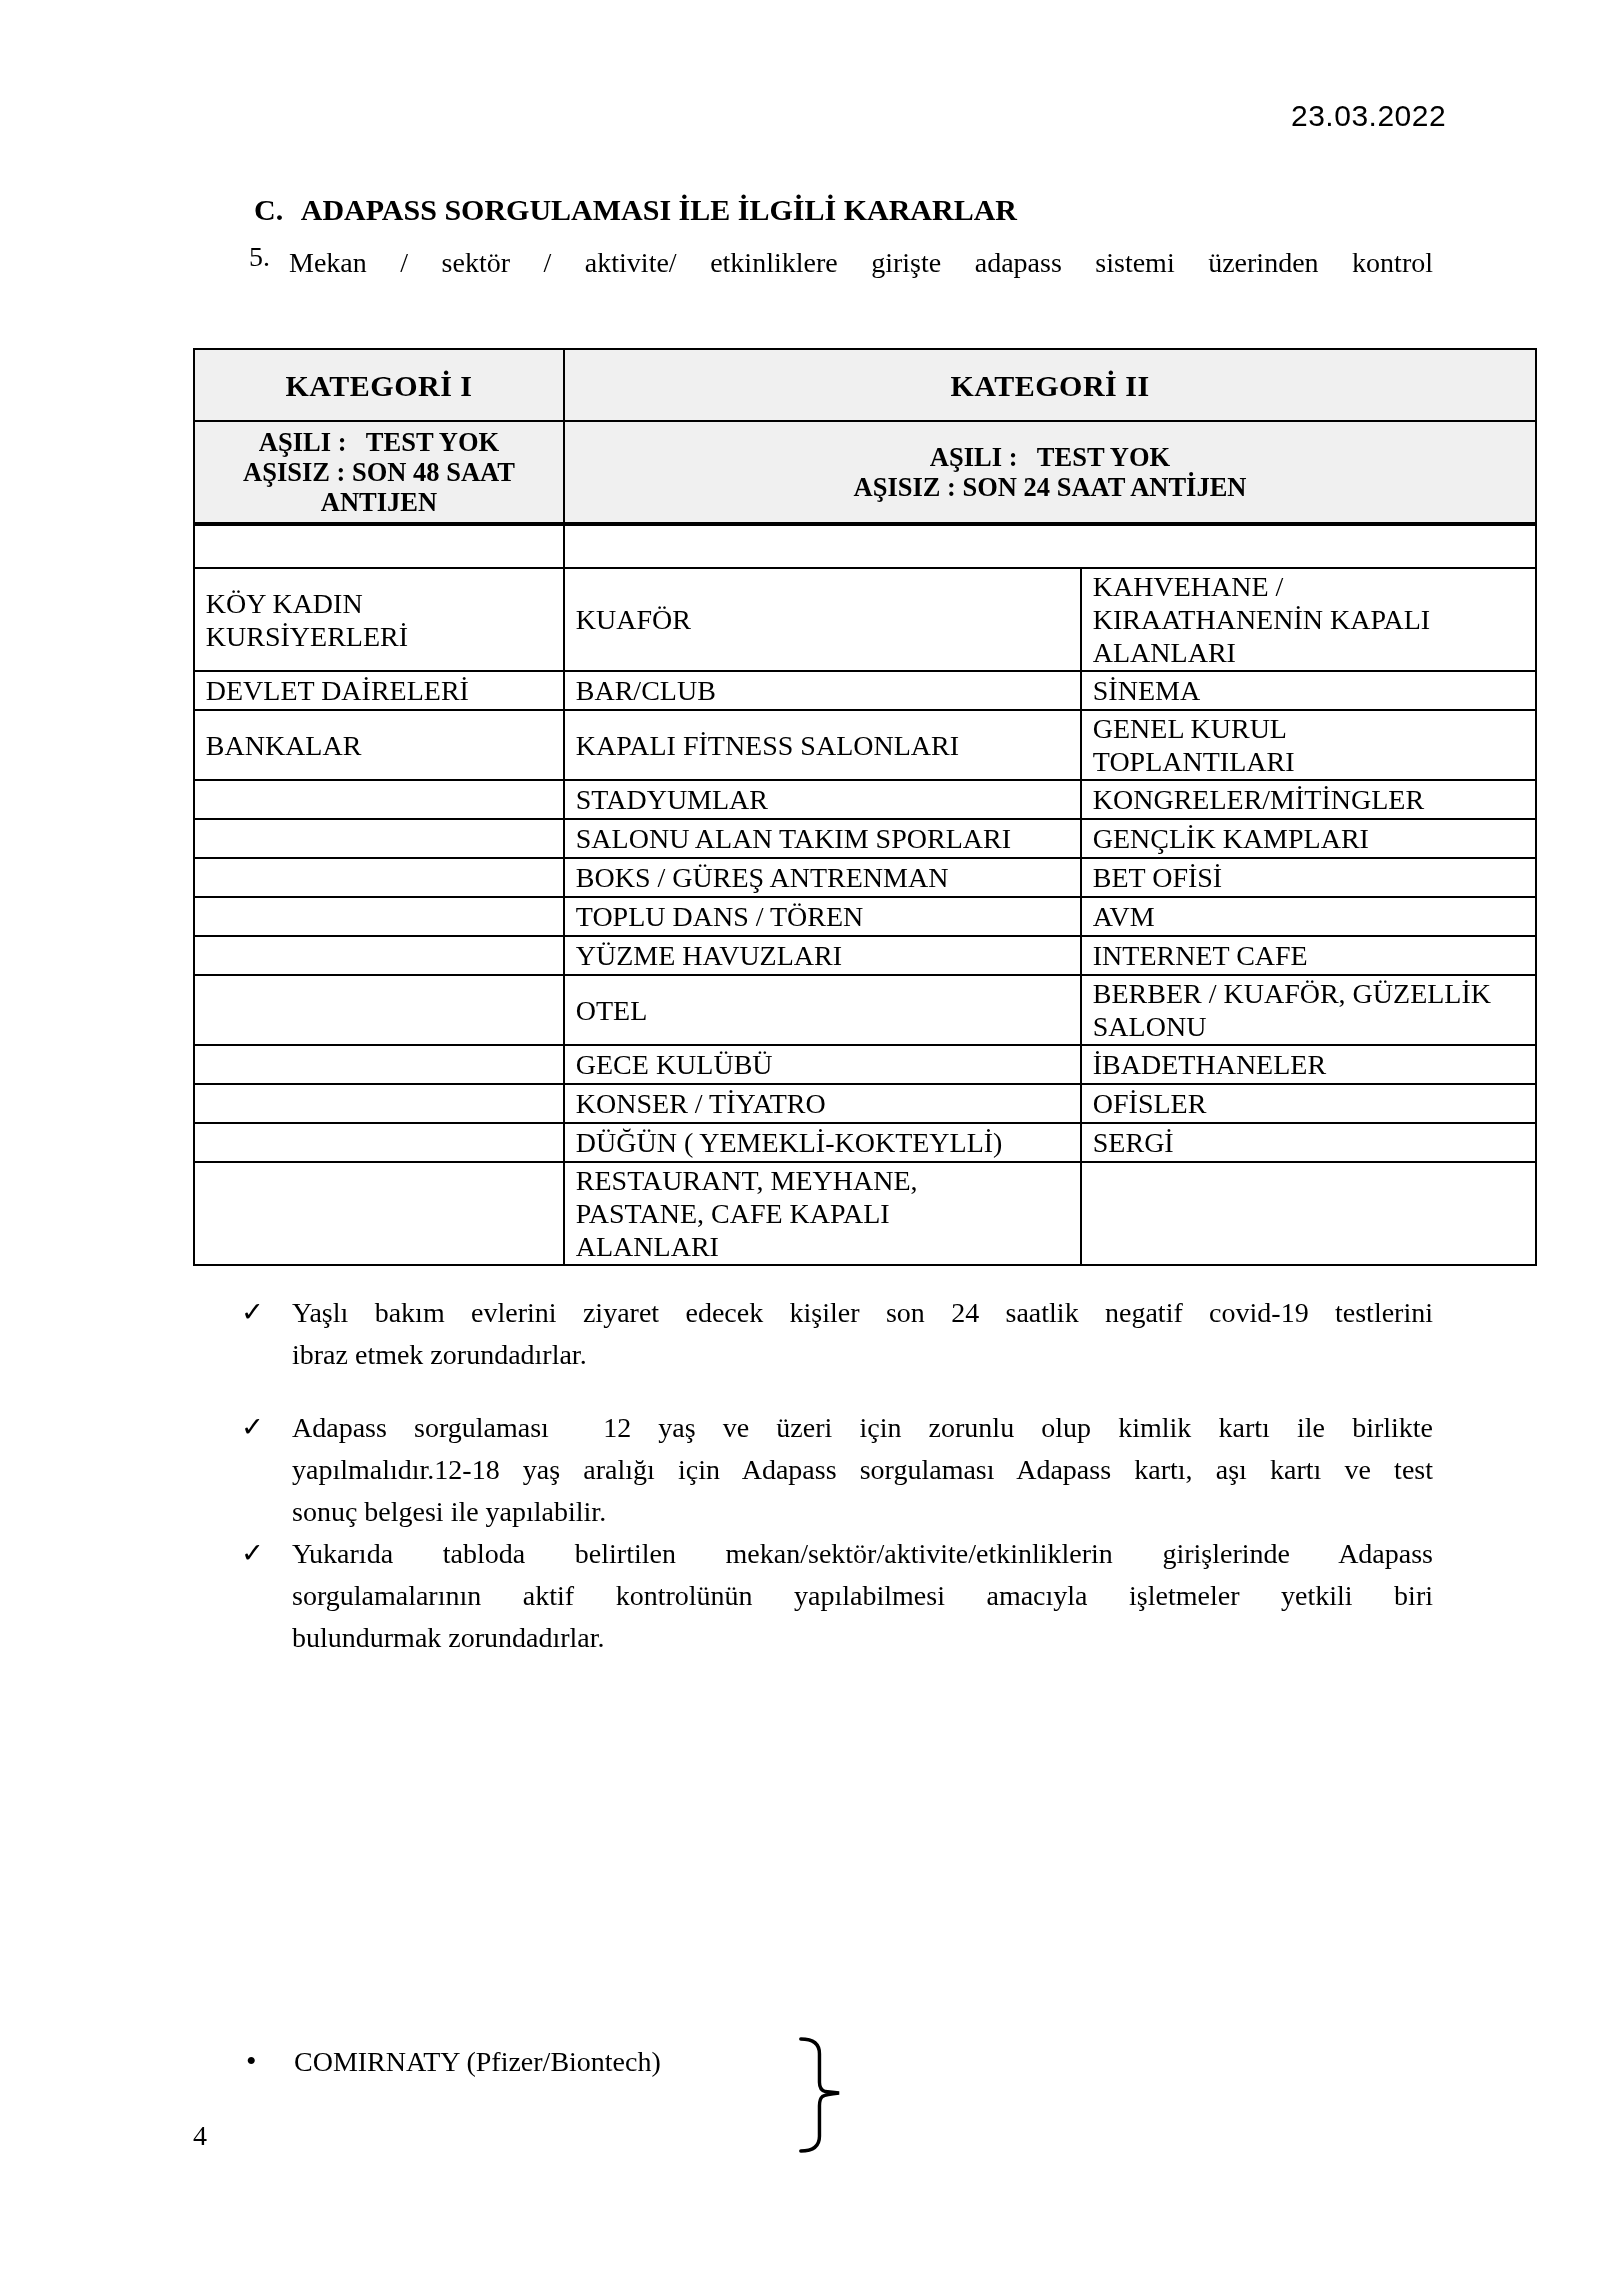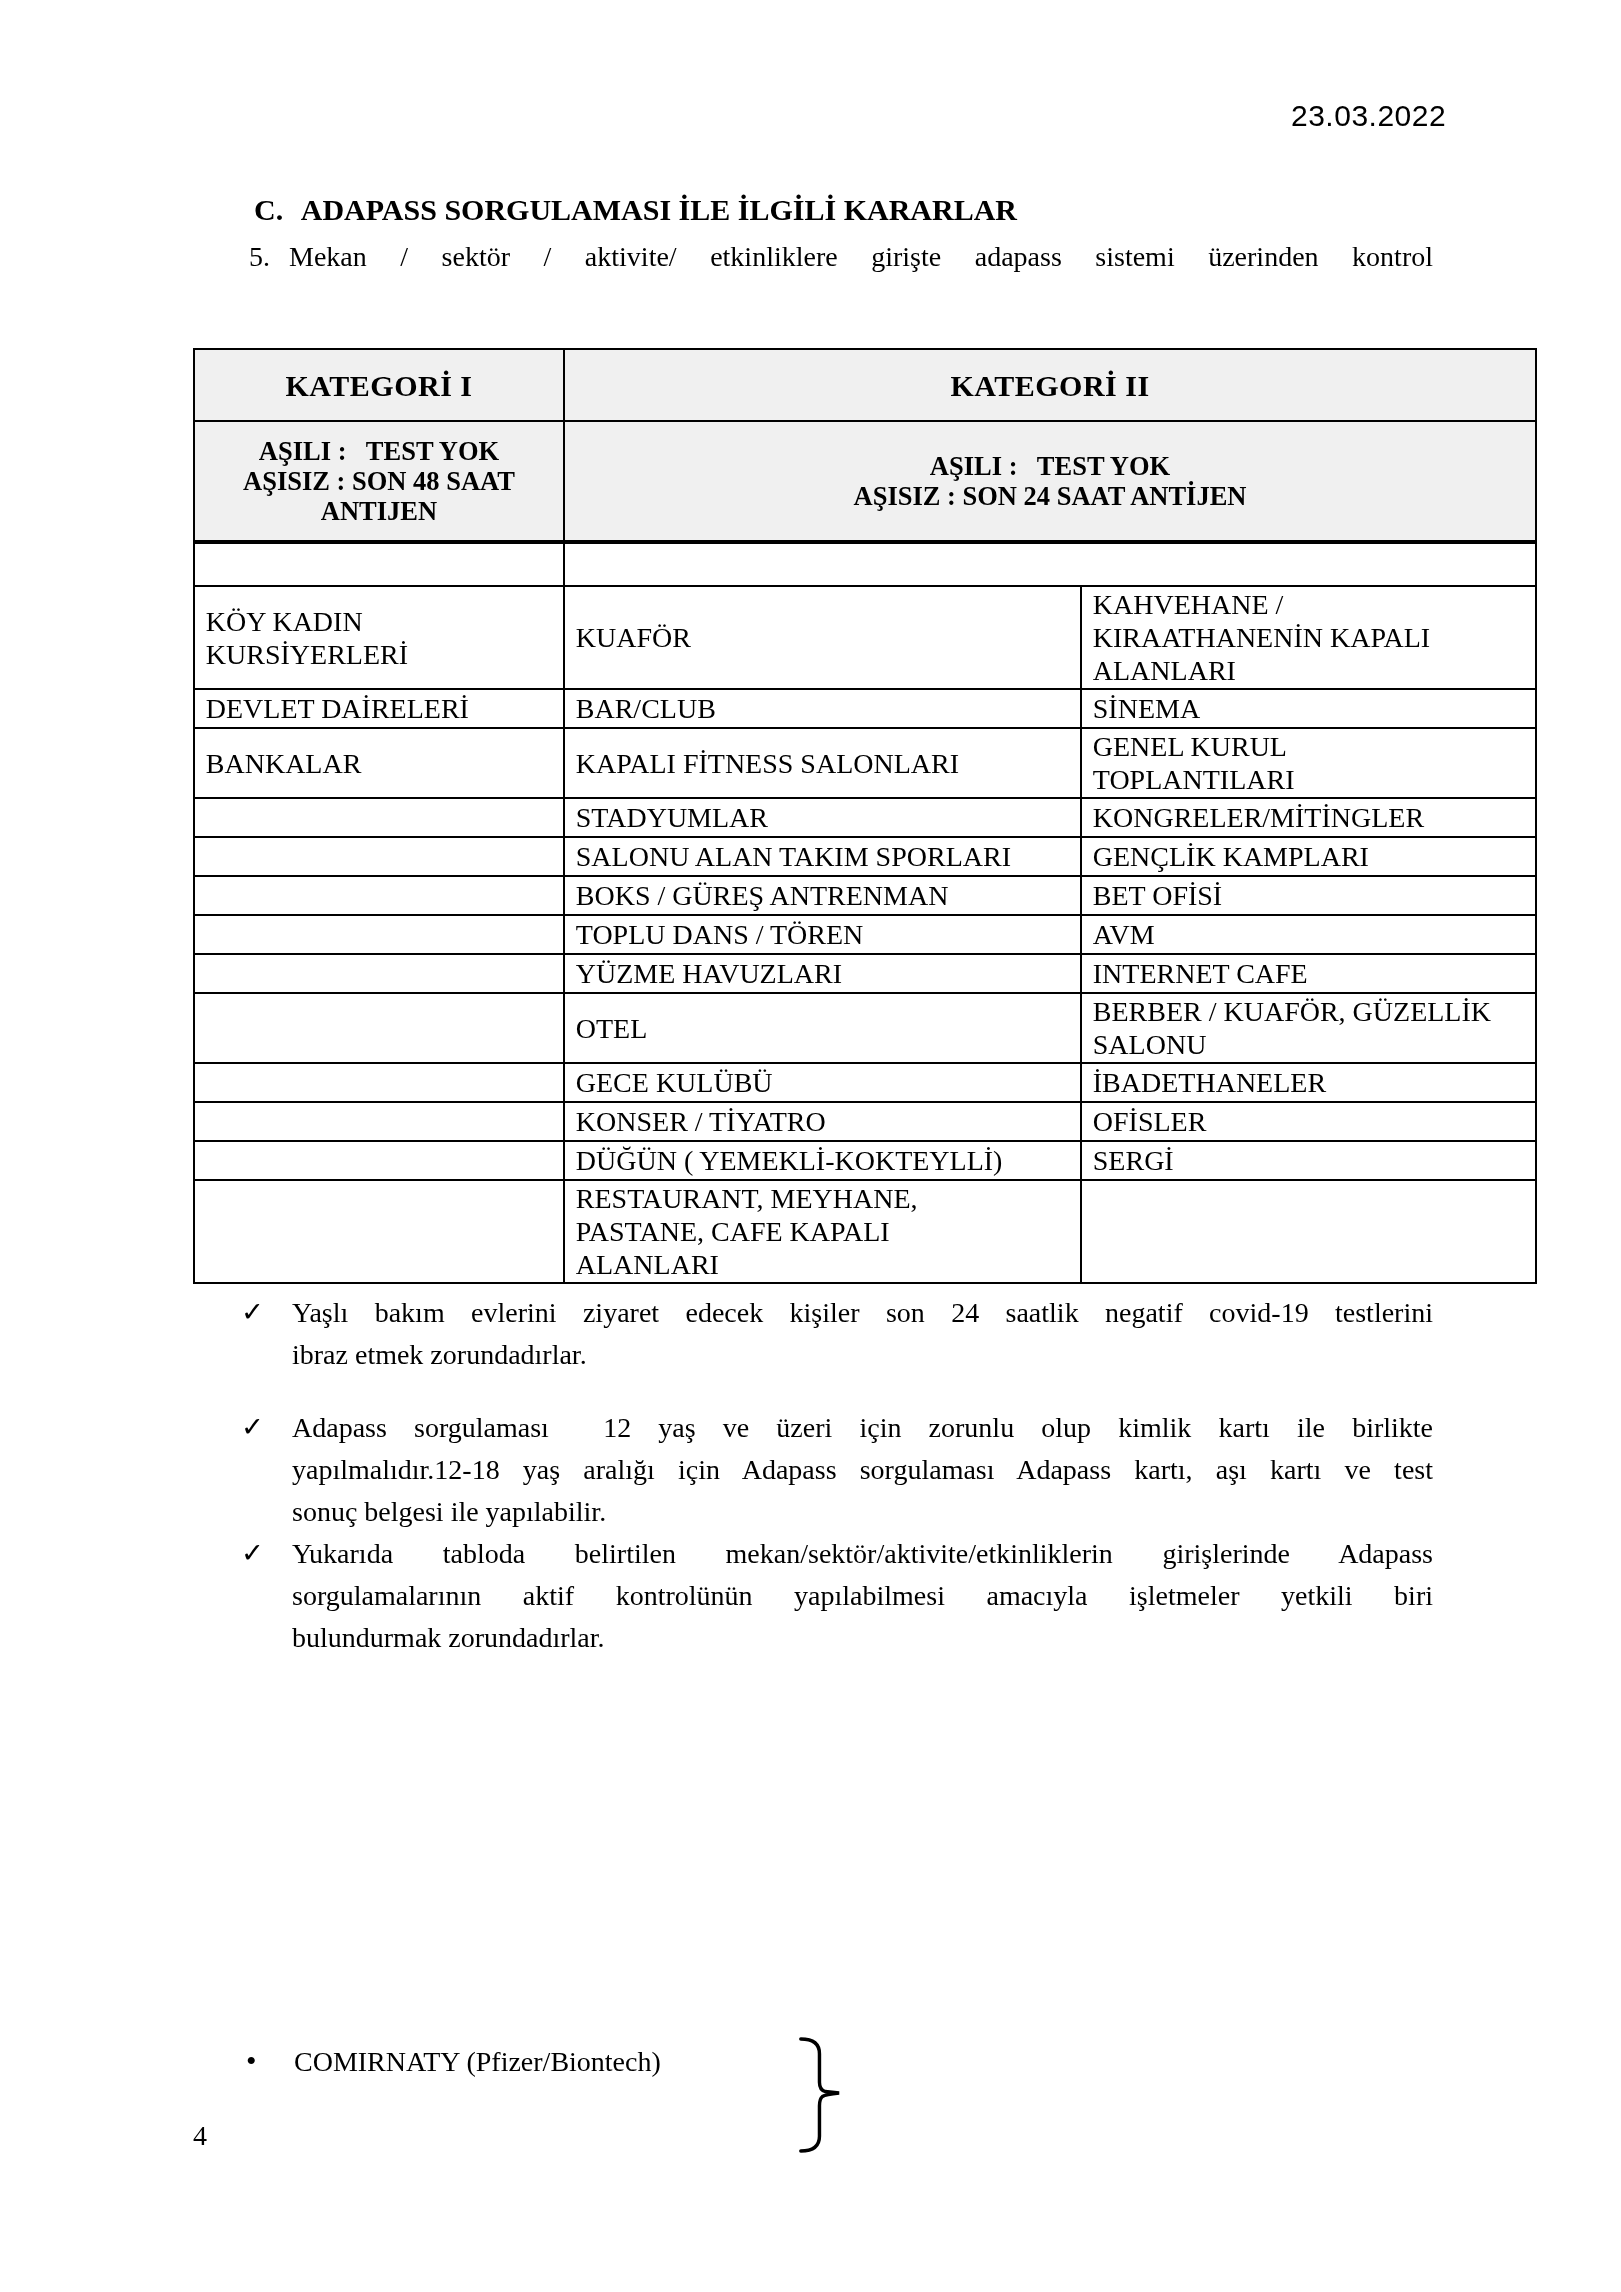--- a/index.html
+++ b/index.html
@@ -7,33 +7,33 @@
         font-family:"Liberation Serif","DejaVu Serif",serif;color:#000;overflow:hidden;}
 
   .date{position:absolute;left:1291px;top:99px;
         font-family:"Liberation Sans","DejaVu Sans",sans-serif;font-size:30px;letter-spacing:0.5px;}
 
   .heading{position:absolute;left:254px;top:193px;font-size:30px;font-weight:bold;
            display:flex;gap:17.6px;white-space:nowrap;}
 
   .item5{position:absolute;left:249px;top:236px;width:1184px;font-size:28px;line-height:42px;}
   .item5 .num{position:absolute;left:0;top:0;}
-  .item5 .itext{margin-left:40px;}
+  .item5 .itext{margin-left:40px;margin-top:6px;}
 
   .jl{text-align:justify;text-align-last:justify;}
   .jl.last{text-align:justify;text-align-last:left;}
 
   table.cat{position:absolute;left:193px;top:348px;border-collapse:collapse;table-layout:fixed;
             border:2.9px solid #000;font-size:28px;line-height:33px;}
   table.cat td{border:2px solid #000;vertical-align:middle;
                padding:1px 5.9px 1px 10.8px;white-space:pre-wrap;overflow:hidden;}
   tr.hdr1 td{background:#f0f0f0;text-align:center;font-weight:bold;font-size:30px;
              height:56px;padding:7px;letter-spacing:0.5px;}
   tr.hdr2 td{background:#f0f0f0;text-align:center;font-weight:bold;font-size:26.5px;
-             line-height:30px;height:98px;border-bottom:4.9px solid #000;padding:10px;}
+             line-height:30px;height:98px;border-bottom:4.9px solid #000;padding:1px;}
   tr.spacer td{height:39px;border-bottom:2.9px solid #000;}
   tr.body-row td{height:35px;}
 
   .bullets{position:absolute;left:292px;top:1292px;width:1141px;font-size:28px;line-height:42px;}
   .bullet{position:relative;}
   .bullet.gap{margin-top:31px;}
   .bullet .check{position:absolute;left:-51px;top:-1px;
                  font-family:"DejaVu Sans","Liberation Sans",sans-serif;font-size:27.4px;}
 
   .vaccine{position:absolute;left:246px;top:2040px;font-size:28px;line-height:42px;}

